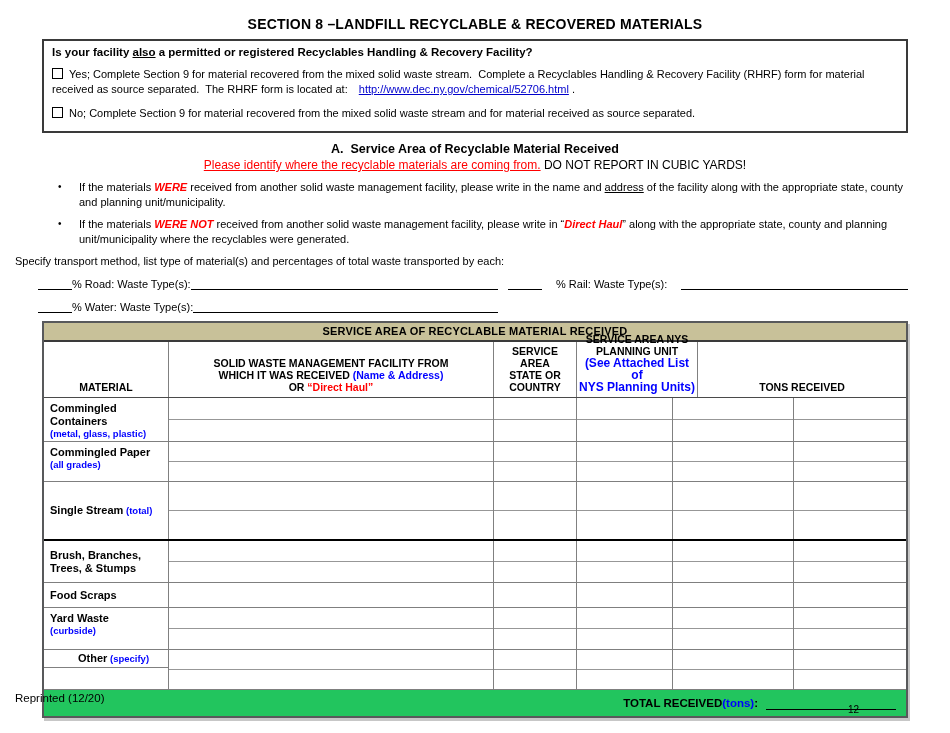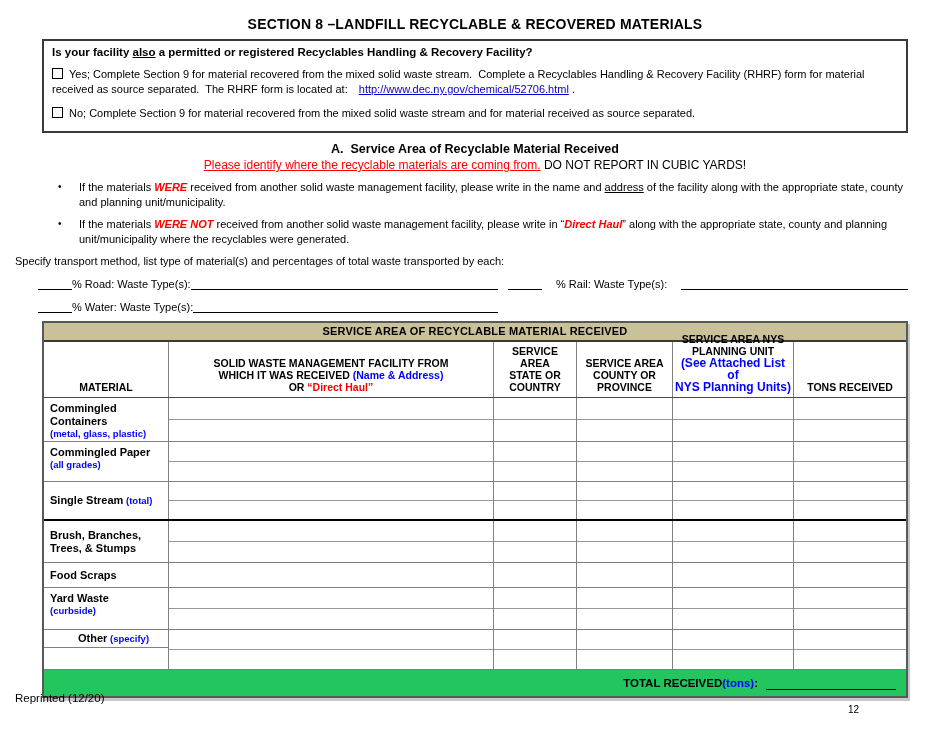--- a/index.html
+++ b/index.html
@@ -135,23 +135,20 @@
 <div class="swtable">
   <div class="banner">SERVICE AREA OF RECYCLABLE MATERIAL RECEIVED</div>
   <div class="hrow">
     <div class="hcell w-mat first">MATERIAL</div>
     <div class="hcell w-fac">
         <div><span>SOLID WASTE MANAGEMENT FACILITY FROM</span><br><span>WHICH IT WAS RECEIVED </span><span class="bb">(Name &amp; Address)</span><br><span>OR </span><span class="rb">“Direct Haul”</span></div>
       </div>
     <div class="hcell w-st">
         <div><span>SERVICE</span><br><span>AREA</span><br><span>STATE OR</span><br><span>COUNTRY</span></div>
       </div>
-    <div class="hcell w-co">
-        <div><span>SERVICE AREA</span><br><span>COUNTY OR</span><br><span>PROVINCE</span></div>
-      </div>
     <div class="hcell w-pl">
         <div><span>SERVICE AREA NYS</span><br><span>PLANNING UNIT</span><br><span class="bbs">(See Attached List of</span><br><span class="bbs">NYS Planning Units)</span></div>
       </div>
     <div class="hcell w-tons">TONS RECEIVED</div>
   </div>
   <div id="table-body">
       <div class="swrow first" style="height: 43px;">
         <div class="mat-cell va-top">
           <div><span>Commingled Containers</span><div class="mat-note">(metal, glass, plastic)</div></div>
         </div>
@@ -198,21 +195,21 @@
           <div class="dcol w-pl">
             <div class="dcell wl"></div>
             <div class="dcell"></div>
           </div>
           <div class="dcol w-tons">
             <div class="dcell wl"></div>
             <div class="dcell"></div>
           </div>
         </div>
       </div>
-      <div class="swrow thickb" style="height: 40px;">
+      <div class="swrow thickb" style="height: 60px;">
         <div class="mat-cell va-center">
           <div><span>Single Stream</span><span class="mat-note-in">&nbsp;(total)</span></div>
         </div>
         <div class="datacols">
           <div class="dcol w-fac">
             <div class="dcell wl"></div>
             <div class="dcell"></div>
           </div>
           <div class="dcol w-st">
             <div class="dcell wl"></div>

